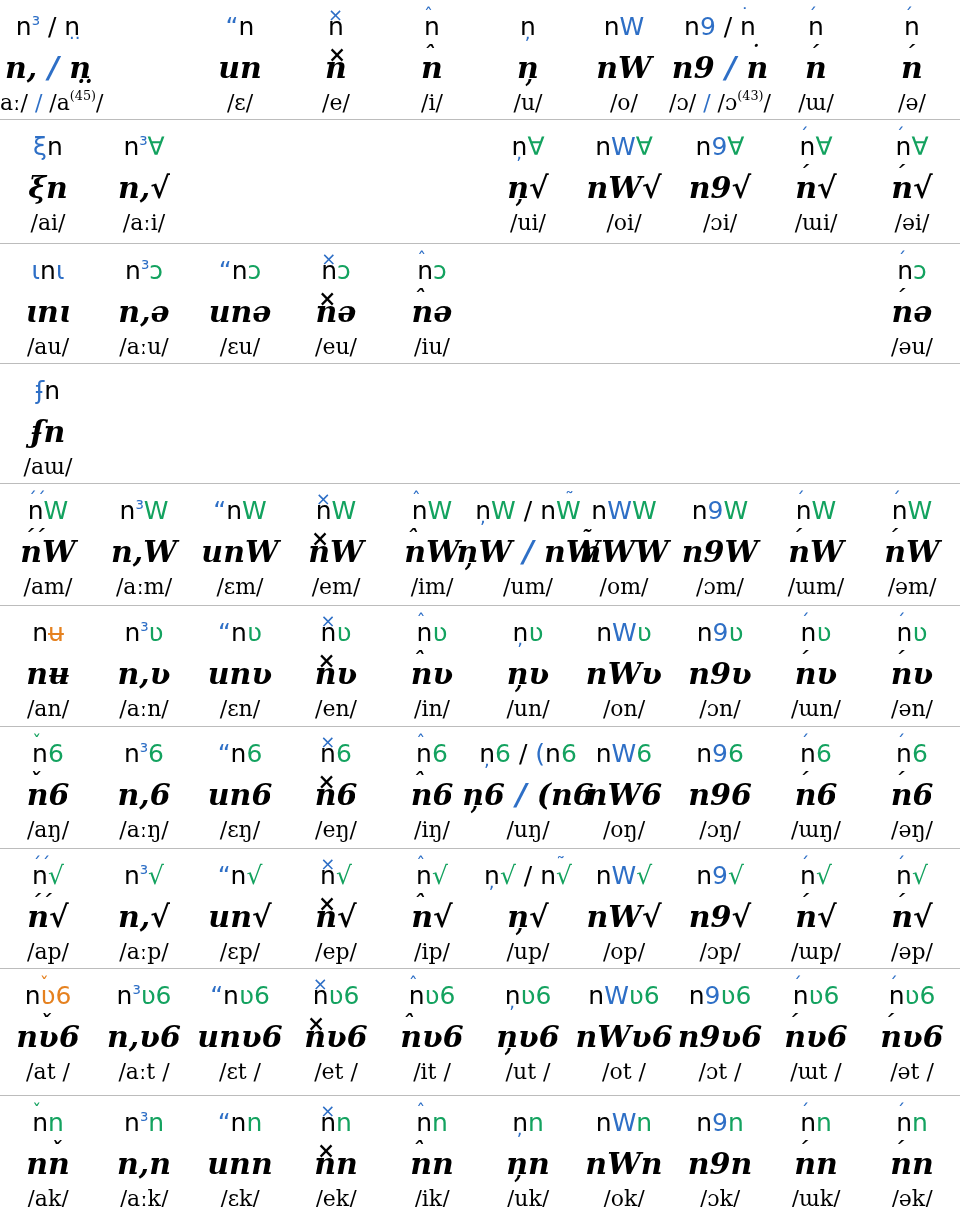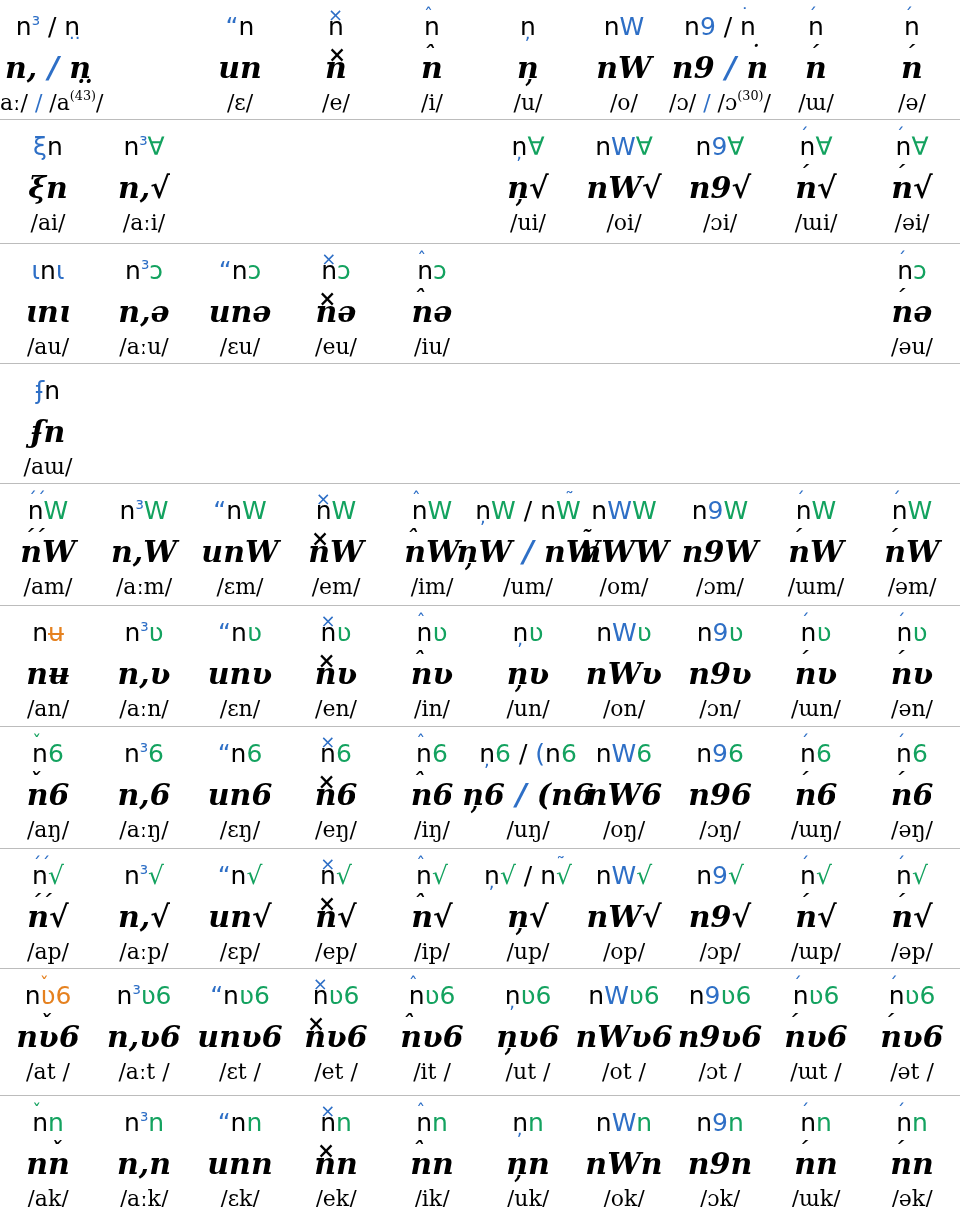--- a/index.html
+++ b/index.html
@@ -21,21 +21,21 @@
   .m-p{font-size:58%;position:relative;top:-0.55em;}
 </style>
 </head>
 <body>
 
 <div class="table">
     <div class="row" style="height: 120px;">
       <div class="cell">
         <div class="l l-sans"><span class="seg">n</span><span class="seg c-b m-s">ɜ</span><span class="seg"> / </span><span class="seg">n</span><span class="seg c-b m-b">..</span></div>
         <div class="l l-bold"><span class="seg">n</span><span class="seg">,</span><span class="seg c-b"> / </span><span class="seg">n</span><span class="seg m-b">..</span></div>
-        <div class="l l-ipa"><span class="seg">/aː/ </span><span class="seg c-b">/</span><span class="seg"> /a</span><span class="seg m-p">(43)</span><span class="seg">/</span></div>
+        <div class="l l-ipa"><span class="seg">/aː/ </span><span class="seg c-b">/</span><span class="seg"> /a</span><span class="seg m-p">(45)</span><span class="seg">/</span></div>
       </div>
       <div class="cell"></div>
       <div class="cell">
         <div class="l l-sans"><span class="seg c-b">“</span><span class="seg">n</span></div>
         <div class="l l-bold"><span class="seg">u</span><span class="seg">n</span></div>
         <div class="l l-ipa"><span class="seg">/ɛ/</span></div>
       </div>
       <div class="cell">
         <div class="l l-sans"><span class="seg">n</span><span class="seg c-b m-a">×</span></div>
         <div class="l l-bold"><span class="seg">n</span><span class="seg m-a">×</span></div>
@@ -52,21 +52,21 @@
         <div class="l l-ipa"><span class="seg">/u/</span></div>
       </div>
       <div class="cell">
         <div class="l l-sans"><span class="seg">n</span><span class="seg c-b">W</span></div>
         <div class="l l-bold"><span class="seg">n</span><span class="seg">W</span></div>
         <div class="l l-ipa"><span class="seg">/o/</span></div>
       </div>
       <div class="cell">
         <div class="l l-sans"><span class="seg">n</span><span class="seg c-b">9</span><span class="seg"> / </span><span class="seg">n</span><span class="seg c-b m-a">˙</span></div>
         <div class="l l-bold"><span class="seg">n</span><span class="seg">9</span><span class="seg c-b"> / </span><span class="seg">n</span><span class="seg m-a">˙</span></div>
-        <div class="l l-ipa"><span class="seg">/ɔ/ </span><span class="seg c-b">/</span><span class="seg"> /ɔ</span><span class="seg m-p">(30)</span><span class="seg">/</span></div>
+        <div class="l l-ipa"><span class="seg">/ɔ/ </span><span class="seg c-b">/</span><span class="seg"> /ɔ</span><span class="seg m-p">(43)</span><span class="seg">/</span></div>
       </div>
       <div class="cell">
         <div class="l l-sans"><span class="seg">n</span><span class="seg c-b m-a">´</span></div>
         <div class="l l-bold"><span class="seg">n</span><span class="seg m-a">´</span></div>
         <div class="l l-ipa"><span class="seg">/ɯ/</span></div>
       </div>
       <div class="cell">
         <div class="l l-sans"><span class="seg">n</span><span class="seg c-b m-a">´</span></div>
         <div class="l l-bold"><span class="seg">n</span><span class="seg m-a">´</span></div>
         <div class="l l-ipa"><span class="seg">/ə/</span></div>

